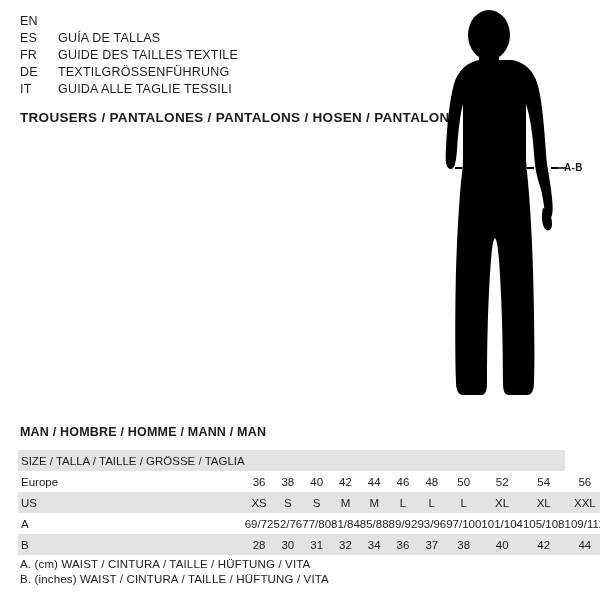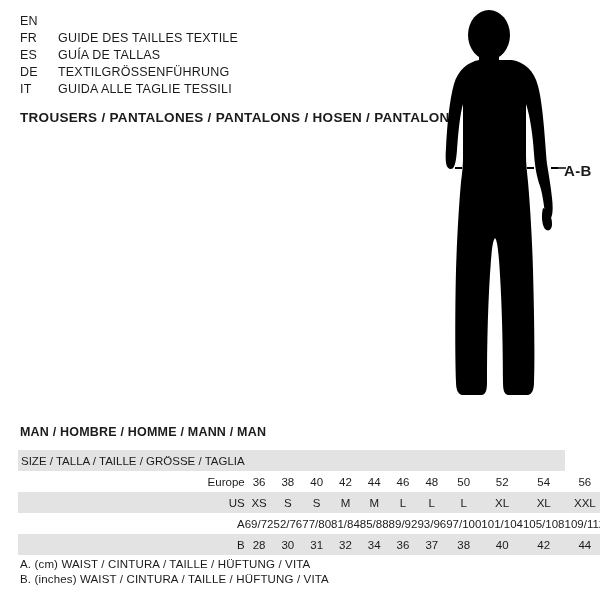--- a/index.html
+++ b/index.html
@@ -65,21 +65,21 @@
     width: 200px;
     height: 400px;
   }
   .figure-wrap svg {
     display: block;
   }
   .ab-label {
     position: absolute;
     left: 164px;
     top: 154px;
-    font-size: 15px;
+    font-size: 10px;
     font-weight: bold;
     letter-spacing: 0.3px;
   }
 
   
   .table-title {
     position: absolute;
     left: 20px;
     top: 425px;
     font-size: 12.5px;
@@ -93,21 +93,20 @@
     top: 450px;
     width: 564px;
     border-collapse: collapse;
     font-size: 11.5px;
   }
   table.size-table td {
     padding: 2px 0 2px 0;
     height: 17px;
     vertical-align: middle;
     white-space: nowrap;
-    text-align: right;
   }
   table.size-table tr.shade td {
     background: #e3e3e3;
   }
   table.size-table td.rowlabel {
     width: 88px;
     padding-left: 3px;
   }
   table.size-table td.cell {
     width: 53px;
@@ -128,26 +127,26 @@
 </head>
 <body>
 
 <div class="page">
 
   <div class="lang-block">
     <div class="lang-row">
       <span class="lang-code">EN</span>
     </div>
     <div class="lang-row">
+      <span class="lang-code">ES</span>
+      <span class="lang-text">GUÍA DE TALLAS</span>
+    </div>
+    <div class="lang-row">
       <span class="lang-code">FR</span>
       <span class="lang-text">GUIDE DES TAILLES TEXTILE</span>
-    </div>
-    <div class="lang-row">
-      <span class="lang-code">ES</span>
-      <span class="lang-text">GUÍA DE TALLAS</span>
     </div>
     <div class="lang-row">
       <span class="lang-code">DE</span>
       <span class="lang-text">TEXTILGRÖSSENFÜHRUNG</span>
     </div>
     <div class="lang-row">
       <span class="lang-code">IT</span>
       <span class="lang-text">GUIDA ALLE TAGLIE TESSILI</span>
     </div>
   </div>

